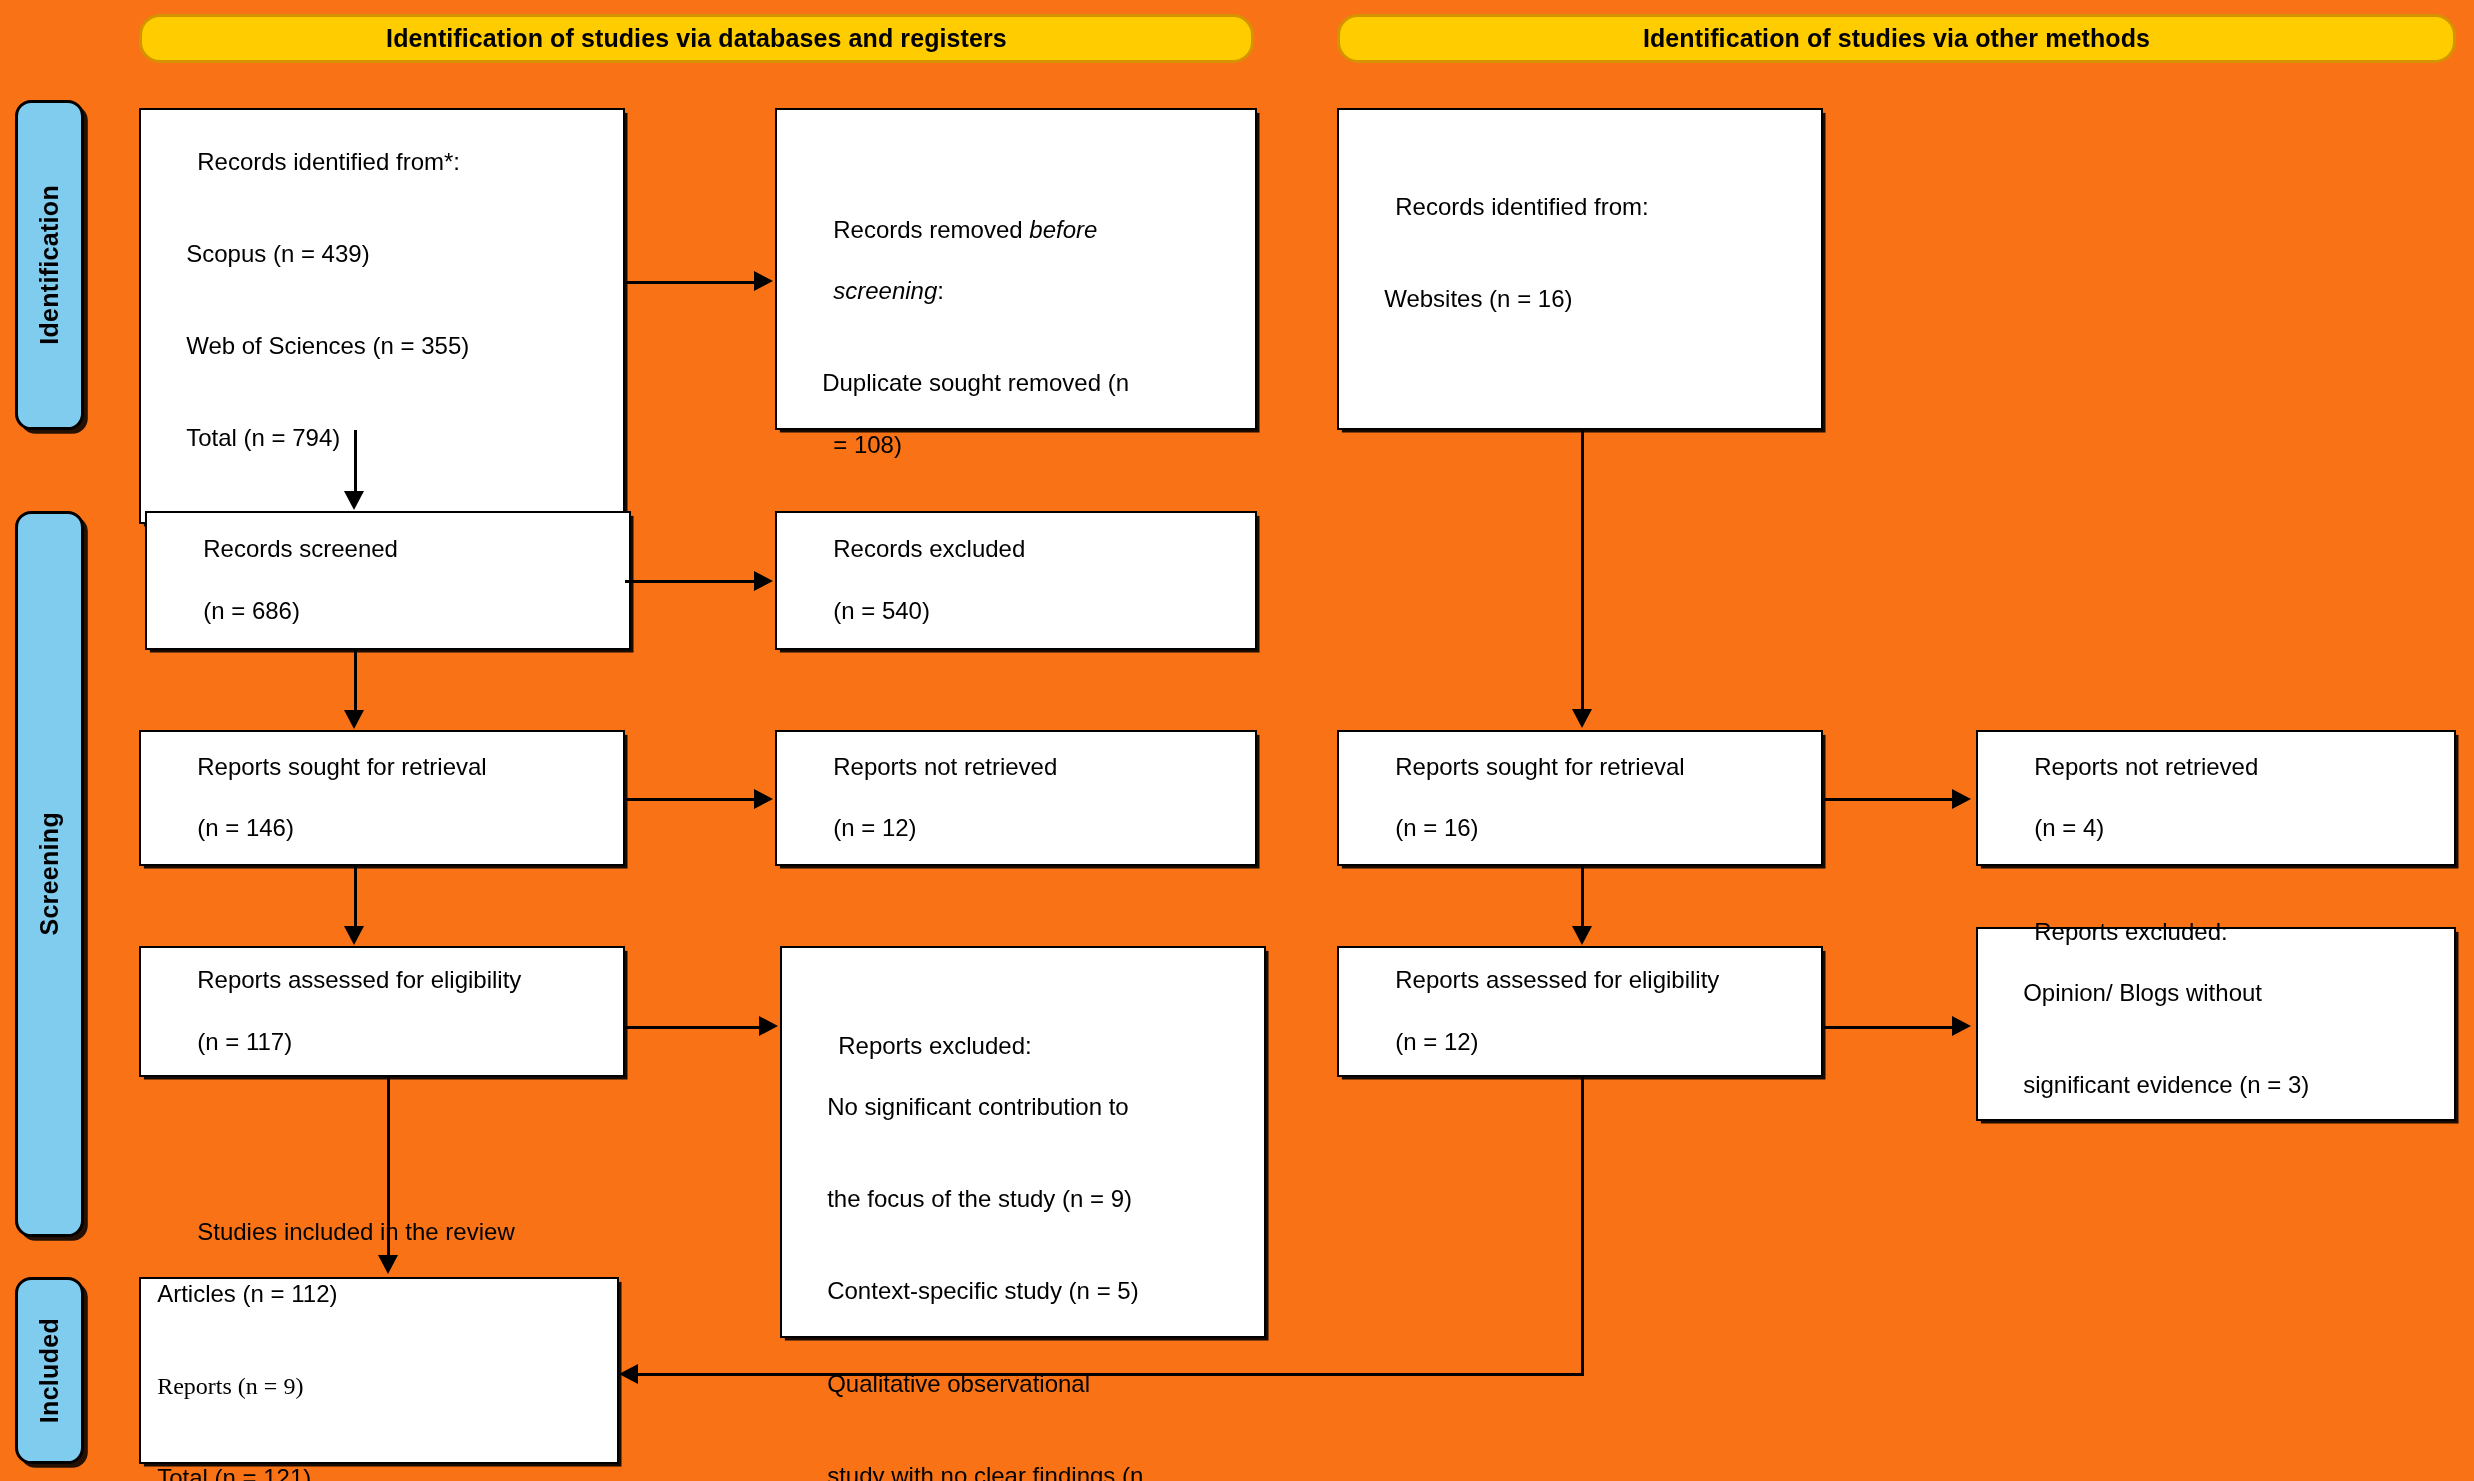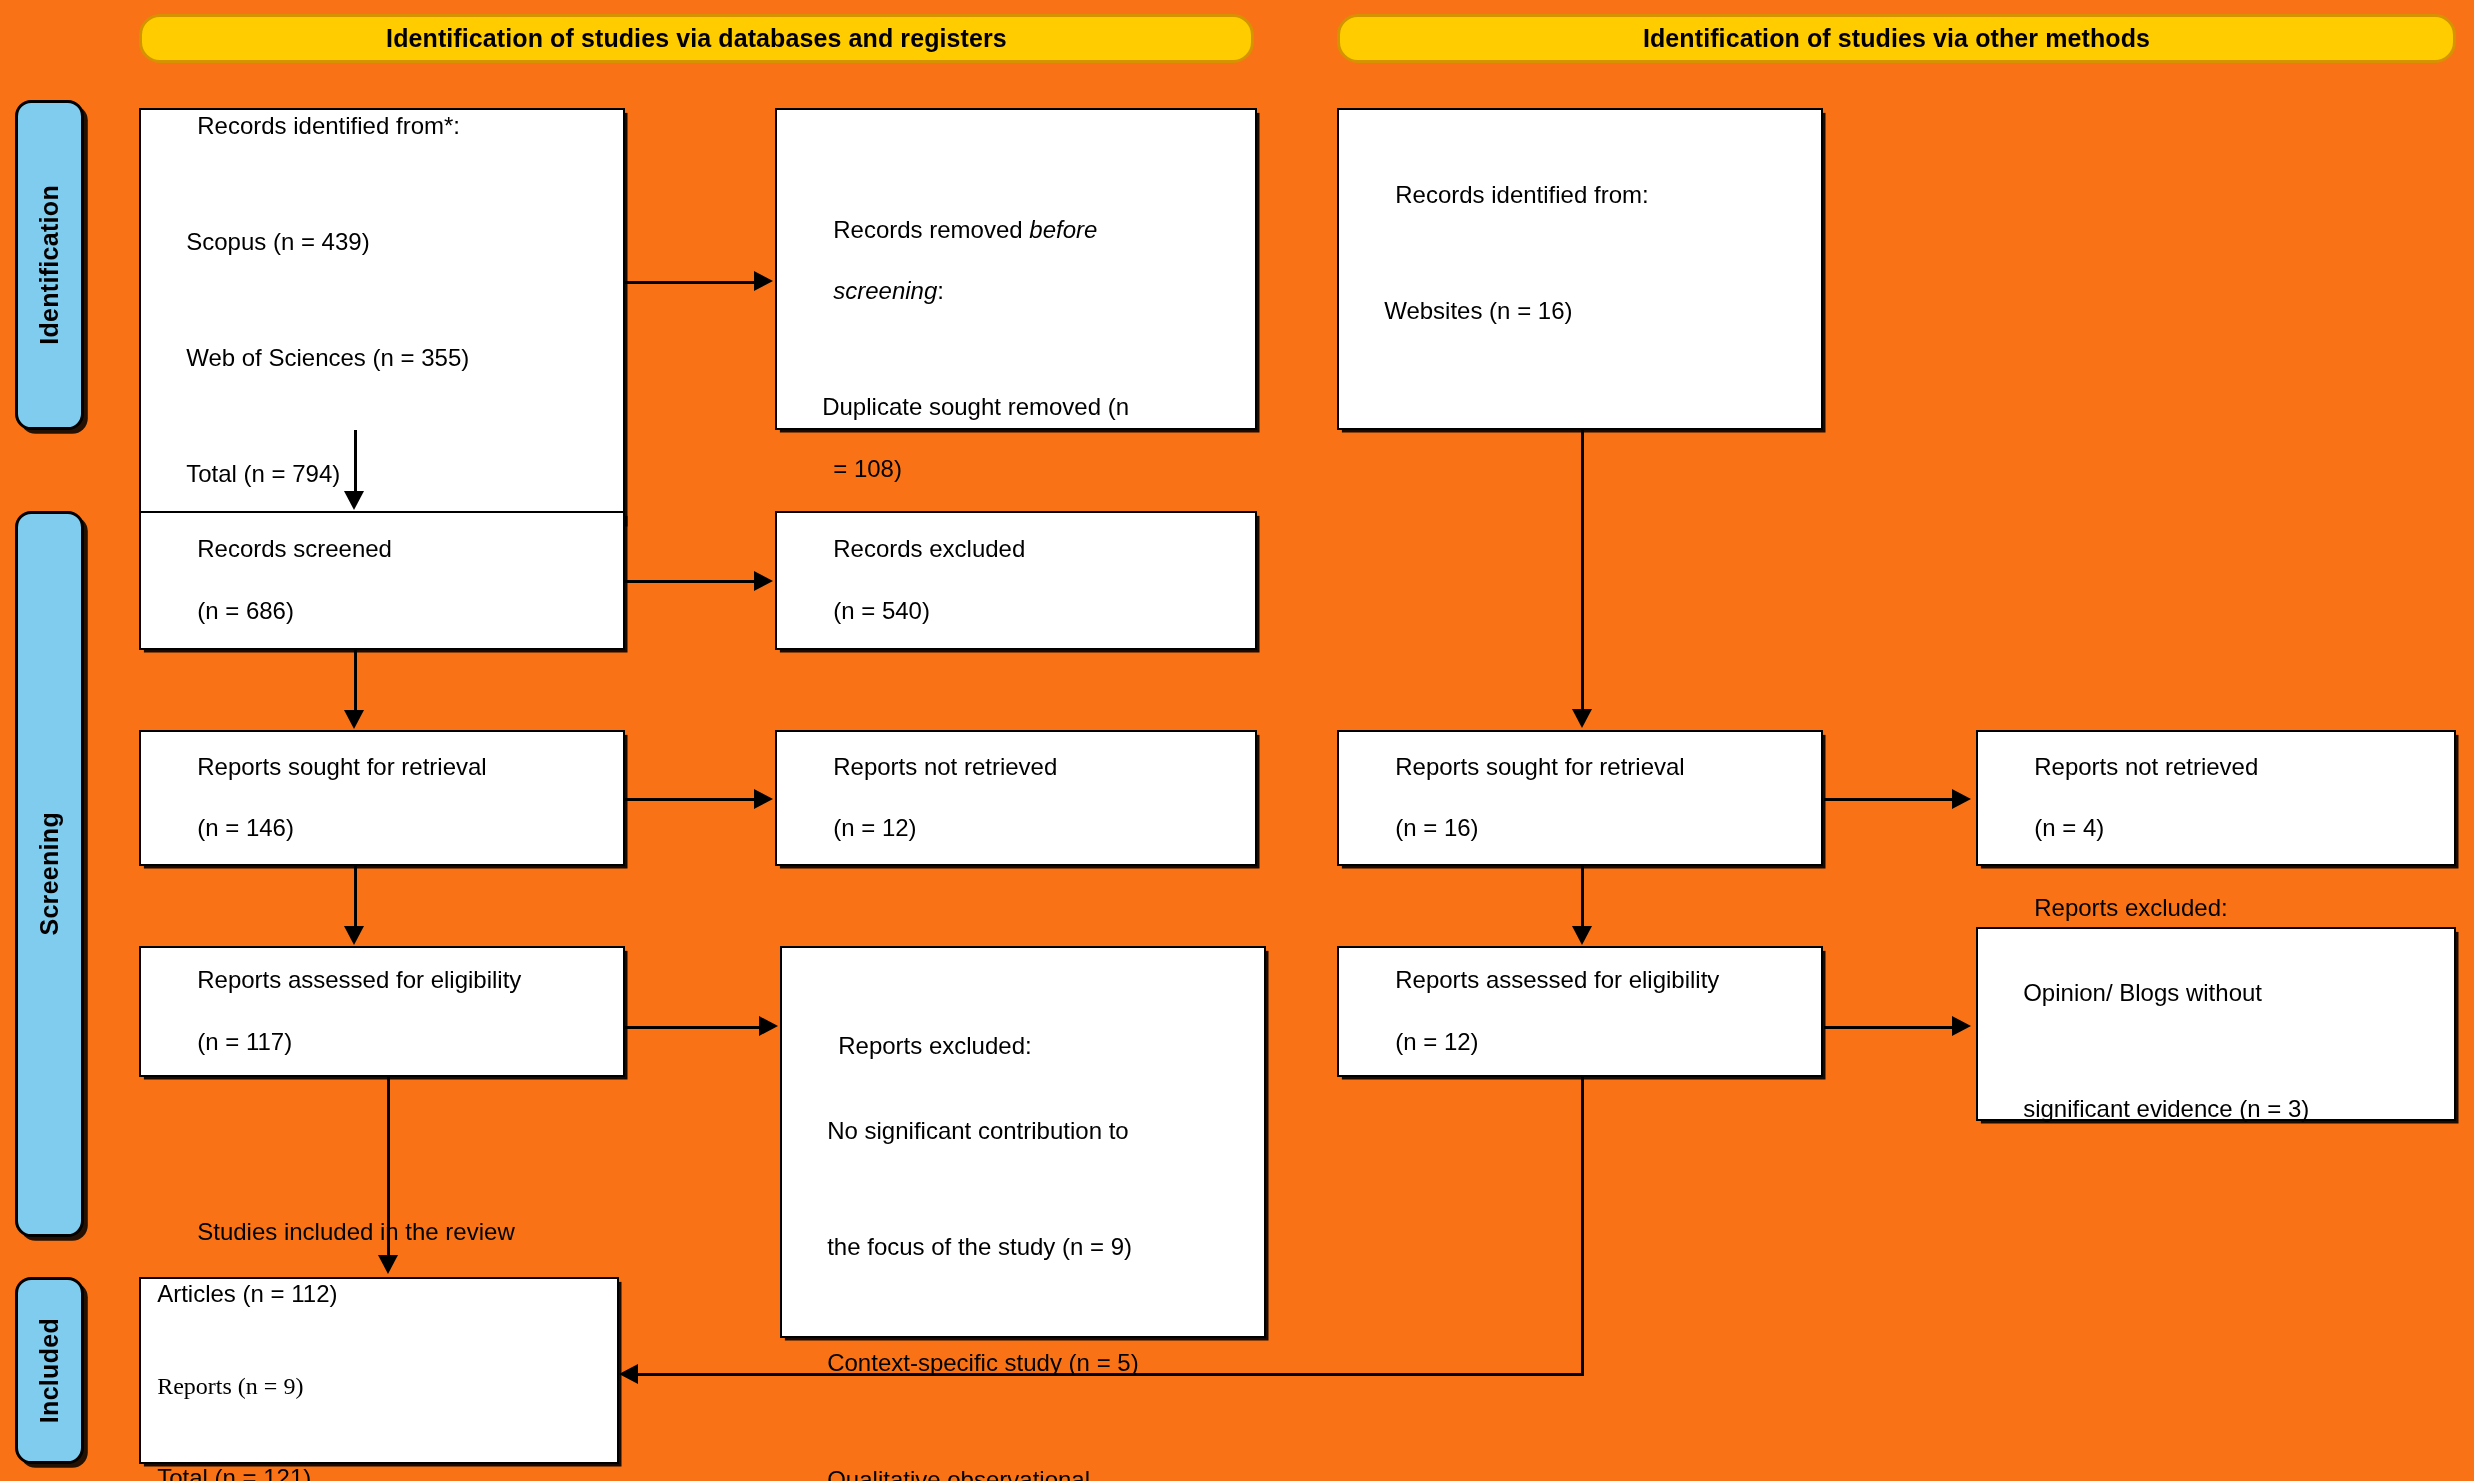--- a/index.html
+++ b/index.html
@@ -68,21 +68,21 @@
     right: 8.7px;
     font-size: 24px;
     line-height: 1.28;
     color: #000000;
     white-space: pre-wrap;
   }
   .box .txt.vmid {
     top: 50%;
     transform: translateY(-50%);
   }
-  .indent1 { padding-left: 29px; display: block; margin-top: 24px; }
+  .indent1 { padding-left: 29px; display: block; }
   .ital { font-style: italic; }
   
   .hline {
     position: absolute;
     background: #000000;
     height: 2.5px;
   }
   .vline {
     position: absolute;
     background: #000000;
@@ -153,21 +153,21 @@
     </div>
   </div>
 
   <div class="box" style="left:1337px; top:108px; width:486px; height:322px;">
     <div class="txt vmid">
       <span>Records identified from:</span><br>
       <span class="indent1">Websites (n = 16)</span>
     </div>
   </div>
 
-  <div class="box" style="left:139px; top:511px; width:486px; height:139px;">
+  <div class="box" style="left:145px; top:511px; width:486px; height:139px;">
     <div class="txt vmid">
       <span>Records screened</span><br>
       <span>(n = 686)</span>
     </div>
   </div>
 
   <div class="box" style="left:775px; top:511px; width:482px; height:139px;">
     <div class="txt vmid">
       <span>Records excluded</span><br>
       <span>(n = 540)</span>

